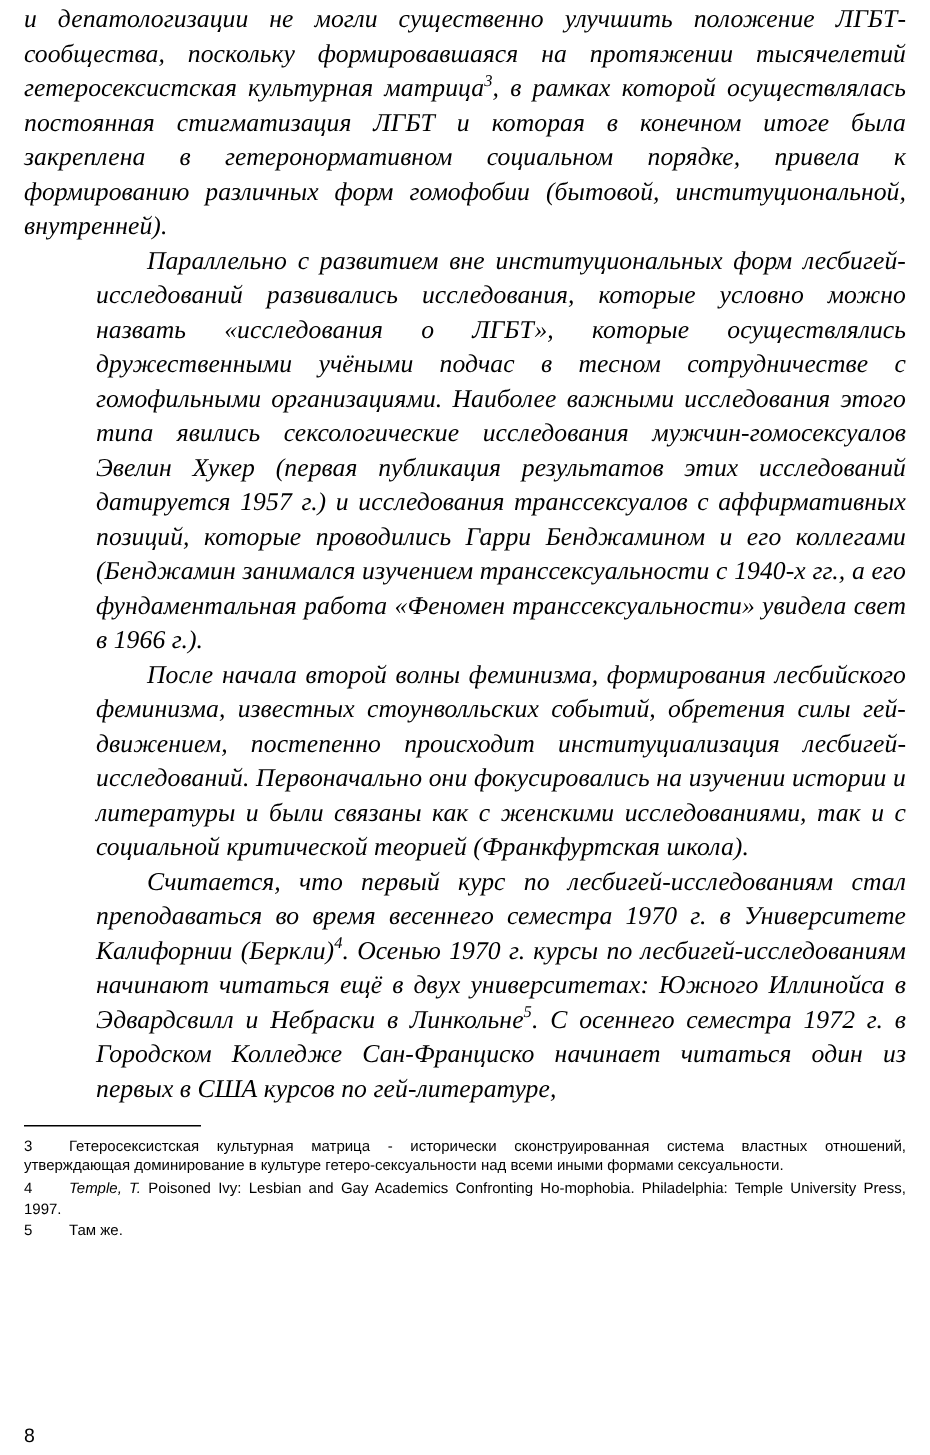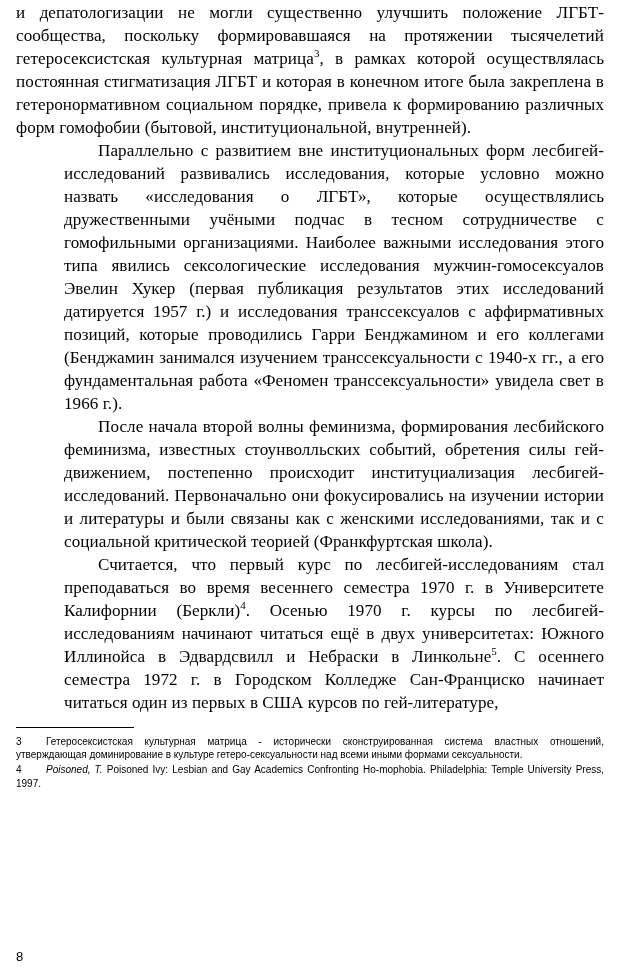--- a/index.html
+++ b/index.html
@@ -67,36 +67,38 @@
   }
   .page-number {
     position: absolute;
     left: 16px;
     bottom: 8px;
     font-family: "Liberation Sans", sans-serif;
     font-size: 13px;
   }
   .first-para-block {
     margin-top: 2px;
+    font-style: italic;
   }
 </style>
 </head>
 <body>
 
 <div class="page">
 
   <div class="body-text first-para-block">
     <p class="" id="p1">и депатологизации не могли существенно улучшить положение ЛГБТ-сообщества, поскольку формировавшаяся на протяжении тысячелетий гетеросексистская культурная матрица<span class="sup">3</span>, в рамках которой осуществлялась постоянная стигматизация ЛГБТ и которая в конечном итоге была закреплена в гетеронормативном социальном порядке, привела к формированию различных форм гомофобии (бытовой, институциональной, внутренней).</p>
     <p class="indent" id="p2">Параллельно с развитием вне институциональных форм лесбигей-исследований развивались исследования, которые условно можно назвать «исследования о ЛГБТ», которые осуществлялись дружественными учёными подчас в тесном сотрудничестве с гомофильными организациями. Наиболее важными исследования этого типа явились сексологические исследования мужчин-гомосексуалов Эвелин Хукер (первая публикация результатов этих исследований датируется 1957 г.) и исследования транссексуалов с аффирмативных позиций, которые проводились Гарри Бенджамином и его коллегами (Бенджамин занимался изучением транссексуальности с 1940-х гг., а его фундаментальная работа «Феномен транссексуальности» увидела свет в 1966 г.).</p>
     <p class="indent" id="p3">После начала второй волны феминизма, формирования лесбийского феминизма, известных стоунволльских событий, обретения силы гей-движением, постепенно происходит институциализация лесбигей-исследований. Первоначально они фокусировались на изучении истории и литературы и были связаны как с женскими исследованиями, так и с социальной критической теорией (Франкфуртская школа).</p>
     <p class="indent" id="p4">Считается, что первый курс по лесбигей-исследованиям стал преподаваться во время весеннего семестра 1970 г. в Университете Калифорнии (Беркли)<span class="sup">4</span>. Осенью 1970 г. курсы по лесбигей-исследованиям начинают читаться ещё в двух университетах: Южного Иллинойса в Эдвардсвилл и Небраски в Линкольне<span class="sup">5</span>. С осеннего семестра 1972 г. в Городском Колледже Сан-Франциско начинает читаться один из первых в США курсов по гей-литературе,</p>
   </div>
 
   <div class="footnote-rule"></div>
 
   <div class="footnotes" id="footnotes">
       <span class="fn"><span class="fn-num">3</span>Гетеросексистская культурная матрица - исторически сконструированная система властных отношений, утверждающая доминирование в культуре гетеро-сексуальности над всеми иными формами сексуальности.</span>
-      <span class="fn"><span class="fn-num">4</span><span class="fn-italic">Poisoned, T.</span> Poisoned Ivy: Lesbian and Gay Academics Confronting Ho-mophobia. Philadelphia: Temple University Press, 1997.</span>
+      <span class="fn"><span class="fn-num">4</span><span class="fn-italic">Temple, T.</span> Poisoned Ivy: Lesbian and Gay Academics Confronting Ho-mophobia. Philadelphia: Temple University Press, 1997.</span>
+      <span class="fn"><span class="fn-num">5</span>Там же.</span>
     </div>
 
   <div class="page-number">8</div>
 
 </div>
 
 </body></html>

